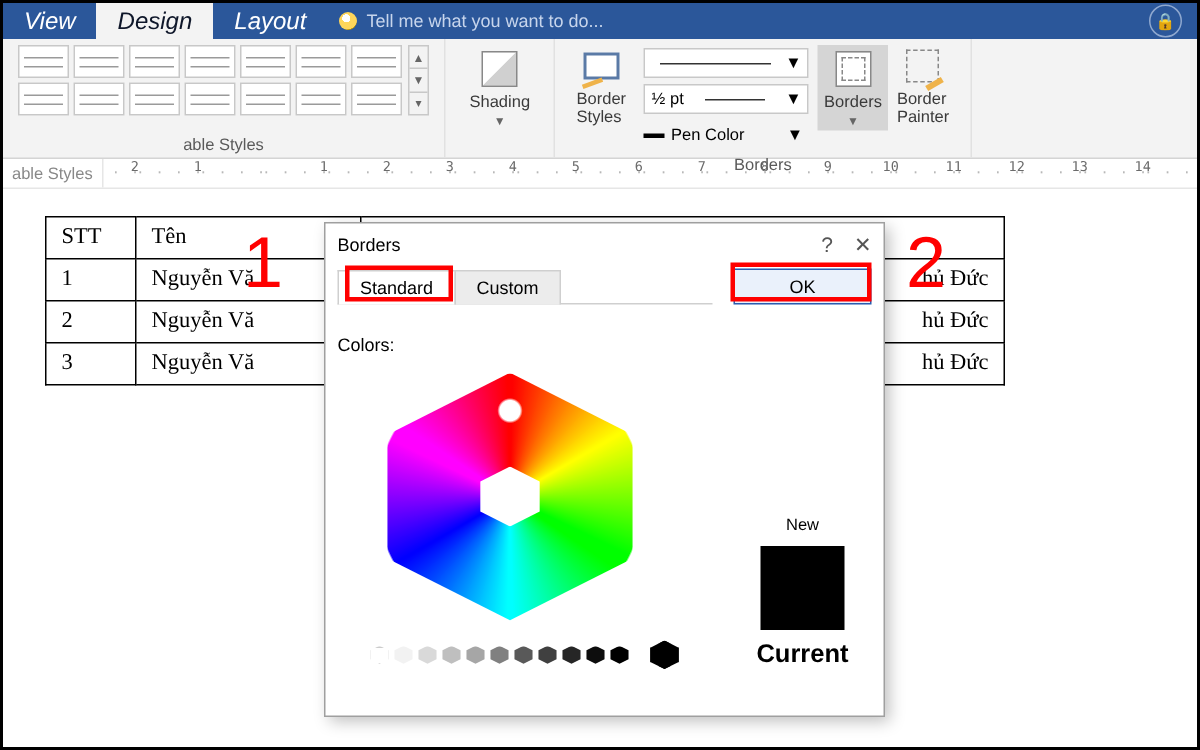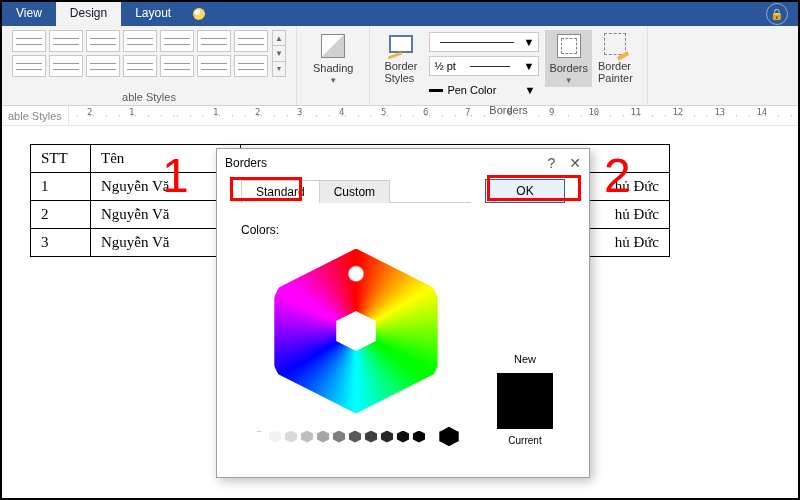--- a/index.html
+++ b/index.html
@@ -1,20 +1,20 @@
 <!DOCTYPE html>
 <html><head>
 <meta charset="utf-8">
 <style>
   * { box-sizing: border-box; margin: 0; padding: 0; }
   body { font-family: "Segoe UI", Tahoma, sans-serif; font-size: 12px; background: #fff; width: 800px; height: 500px; overflow: hidden; position: relative; border: 2px solid #000; }
 
   
   .tabs { background: #2b579a; color: #fff; display: flex; align-items: stretch; height: 24px; position: relative; }
-  .tab { padding: 4px 14px; font-size: 12px; cursor: default; }
+  .tab { padding: 4px 14px; font-size: 16px; cursor: default; font-style: italic; }
   .tab.active { background: #f3f3f3; color: #0f172a; }
   .tell-me { display: flex; align-items: center; gap: 6px; padding: 0 8px; color: #c7d5ec; font-style: normal; }
   .bulb { width: 12px; height: 12px; border-radius: 50%; background: radial-gradient(circle at 40% 35%, #fff 0 25%, #ffd65a 26% 70%, #d9a500 71% 100%); }
   .lock-circle { position:absolute; right:10px; top:1px; width:22px; height:22px; border:1px solid #8fa8cf; border-radius:50%; display:flex; align-items:center; justify-content:center; color:#c7d5ec; font-size:12px;}
   .lock-circle::before { content:"🔒"; font-size:11px;}
 
   
   .ribbon { background: #f3f3f3; border-bottom: 1px solid #d4d4d4; height: 80px; display: flex; }
   .group { border-right: 1px solid #e1e1e1; padding: 4px 10px 2px; display:flex; flex-direction:column; justify-content:space-between; }
   .group-label { text-align:center; font-size:11px; color:#5a5a5a; }
@@ -63,21 +63,21 @@
   .doc { background:#fff; padding: 18px 28px; position:relative; }
   .wtable { border-collapse: collapse; width: 640px; font-family: "Times New Roman", serif; font-size:15px; }
   .wtable td { border:1px solid #000; padding:4px 10px; height:28px; }
   .c-stt { width:60px;font-family:Liberation Serif, serif; }
   .c-ten { width:150px; }
 
   
   .dialog { position:absolute; left:214px; top:146px; width:374px; height:330px; background:#fff; border:1px solid #9f9f9f; box-shadow: 3px 3px 10px rgba(0,0,0,.25); }
   .dlg-title { display:flex; align-items:center; justify-content:space-between; padding:6px 8px 4px; font-size:12px;}
   .dlg-title .t-actions { display:flex; gap:14px; font-size:14px; color:#555;}
-  .dlg-body { display:flex; padding:4px 24px 10px; gap:14px; }
+  .dlg-body { display:flex; padding:4px 8px 10px; gap:14px; }
   .dlg-left { flex:1; }
   .dlg-right { width:92px; display:flex; flex-direction:column; align-items:stretch; gap:6px;}
   .dlg-tabs { display:flex; border-bottom:1px solid #cfcfcf; }
   .dlg-tab { padding:4px 14px; border:1px solid #cfcfcf; border-bottom:none; background:#ececec; font-size:12px; margin-right:-1px; position:relative; top:1px;}
   .dlg-tab.active { background:#fff; }
   .colors-label { font-size:12px; margin:20px 0 4px; }
 
   .hexwrap { width:230px; height:180px; position:relative; display:flex; align-items:center; justify-content:center;}
   .hexbg { width:190px; height:165px; background:
      radial-gradient(circle at 50% 15%, #ffffff 0 4%, transparent 5%),
@@ -92,35 +92,36 @@
   .hex-center { position:absolute; width:46px; height:40px; background:#fff; clip-path: polygon(50% 0%, 93% 25%, 93% 75%, 50% 100%, 7% 75%, 7% 25%); }
 
   .grayrow { display:flex; align-items:center; gap:2px; margin-top:6px; justify-content:center;}
   .gs { width:14px; height:12px; clip-path: polygon(50% 0%, 93% 25%, 93% 75%, 50% 100%, 7% 75%, 7% 25%);}
   .sel-hex { width:22px; height:19px; border:2px solid #000; clip-path: polygon(50% 0%, 93% 25%, 93% 75%, 50% 100%, 7% 75%, 7% 25%); background:#000; margin-left:10px;}
 
   .dbtn { height:24px; border:1px solid #8a8a8a; background:#e9e9e9; font-size:12px; cursor:default; display:flex; align-items:center; justify-content:center;}
   .dbtn.ok { background:#eaf1fb; border-color:#2a5db0;}
   .preview-label { font-size:11px; text-align:center; margin-top:auto;}
   .preview-box { width:56px; height:56px; background:#000; margin:2px auto 0;}
-  .preview-label2 { font-size:10px; text-align:center;}
+  .preview-label2 { font-size:17px; text-align:center;font-weight:bold;}
 
   
   .callout-num { position:absolute; font: 48px/1 Arial; color:#ff0000; font-weight:400;}
   .callout-box { position:absolute; border:3px solid #ff0000; pointer-events:none;}
 </style>
 </head>
 <body>
 
 <div class="tabs">
   <div class="tab">View</div>
   <div class="tab active">Design</div>
   <div class="tab">Layout</div>
   <div class="tell-me">
     <span class="bulb"></span>
+    <span>Tell me what you want to do...</span>
   </div>
   <div class="lock-circle"></div>
 </div>
 
 <div class="ribbon">
   <div class="group" style="flex:0 0 auto;">
     <div style="display:flex;">
       <div class="styles-grid">
         <div class="style-swatch"></div>
         <div class="style-swatch"></div>

